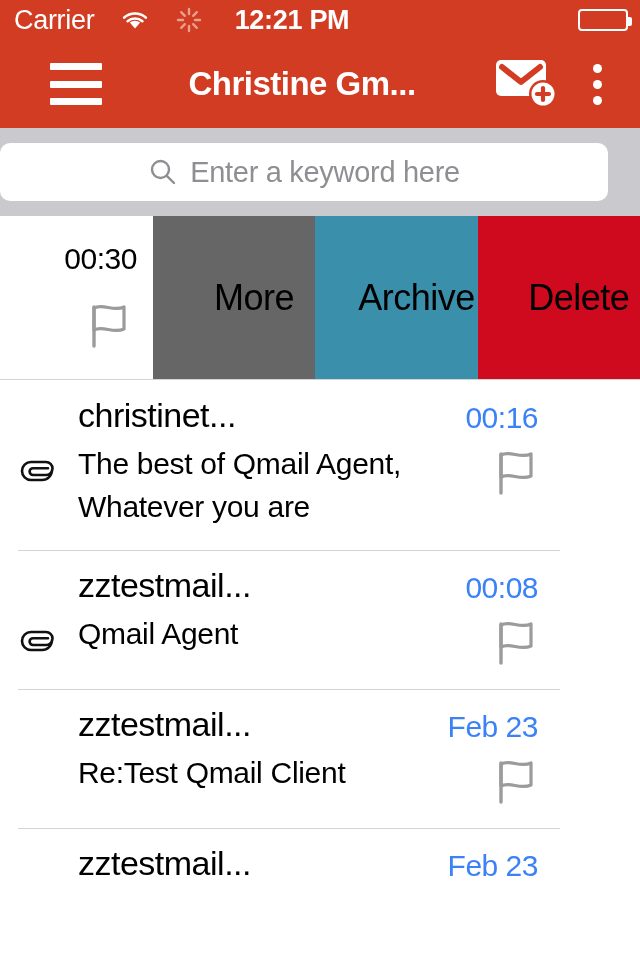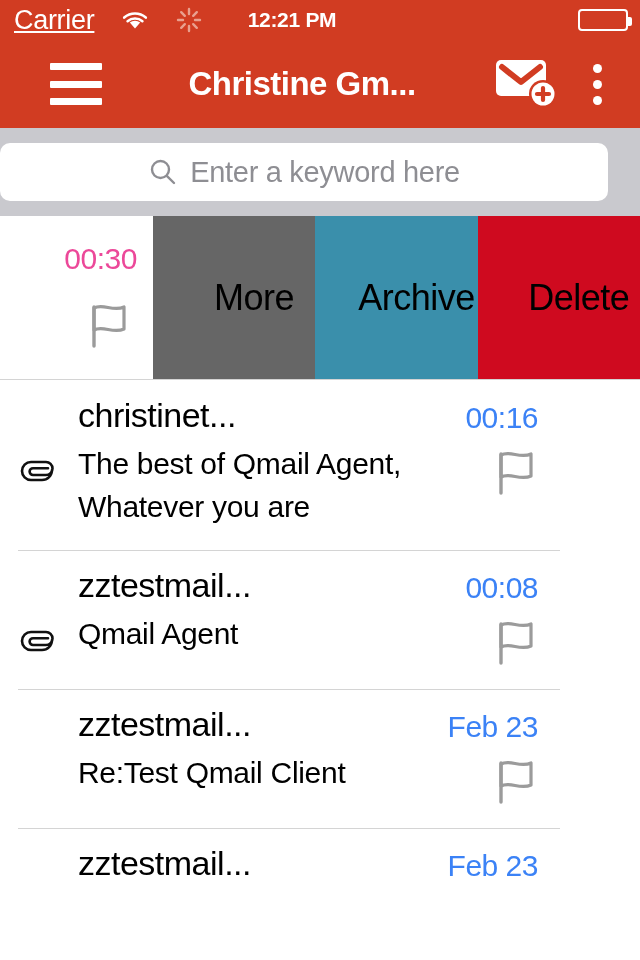--- a/index.html
+++ b/index.html
@@ -10,25 +10,25 @@
     overflow: hidden;
   }
   #app { position: relative; width: 640px; height: 960px; }
 
   
   .statusbar {
     position: absolute; left: 0; top: 0; width: 640px; height: 40px;
     background: #D13C22; color: #ffffff;
     display: flex; align-items: center;
   }
-  .sb-left { display: flex; align-items: center; gap: 26px; margin-left: 14px; text-decoration: underline; }
+  .sb-left { display: flex; align-items: center; gap: 26px; margin-left: 14px; }
   .sb-carrier { font-size: 27px; letter-spacing: -0.3px; }
   .sb-time {
     position: absolute; left: 0; width: 584px; text-align: center;
-    font-size: 21px; font-weight: bold; letter-spacing: -0.3px;
+    font-size: 27px; font-weight: bold; letter-spacing: -0.3px;
   }
   .sb-right { position: absolute; right: 12px; display: flex; align-items: center; }
   .battery {
     width: 50px; height: 22px; border: 2px solid #ffffff; border-radius: 4px;
     position: relative; background: transparent;
   }
   .battery:after {
     content: ""; position: absolute; right: -6px; top: 6px;
     width: 4px; height: 9px; background: #ffffff; border-radius: 0 2px 2px 0;
   }
@@ -74,21 +74,21 @@
   
   .swiperow {
     position: absolute; left: 0; top: 216px; width: 640px; height: 164px;
     background: #ffffff; display: flex; border-bottom: 1px solid #D4D4D4;
   }
   .swipe-content {
     width: 160px; height: 100%; position: relative; background: #ffffff;
   }
   .swipe-time {
     position: absolute; right: 16px; top: 26px;
-    font-size: 30px; color: #ec4899; letter-spacing: -0.5px;
+    font-size: 30px; color: #000000; letter-spacing: -0.5px;
   }
   .swipe-flag { position: absolute; right: 22px; top: 86px; }
   .swipe-btn {
     width: 168px; height: 100%;
     display: flex; align-items: center; justify-content: center;
     color: #000000; font-size: 36px; letter-spacing: -0.5px; cursor: pointer; padding-left: 40px;
   }
   .swipe-more { background: #666666; }
   .swipe-archive { background: #3A8FAB; }
   .swipe-delete { background: #CF0A1F; }

